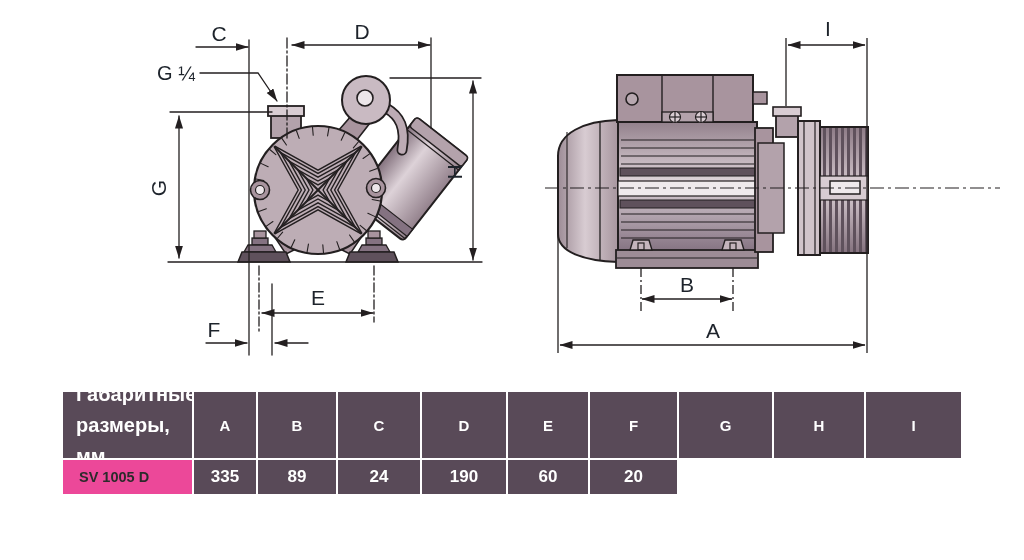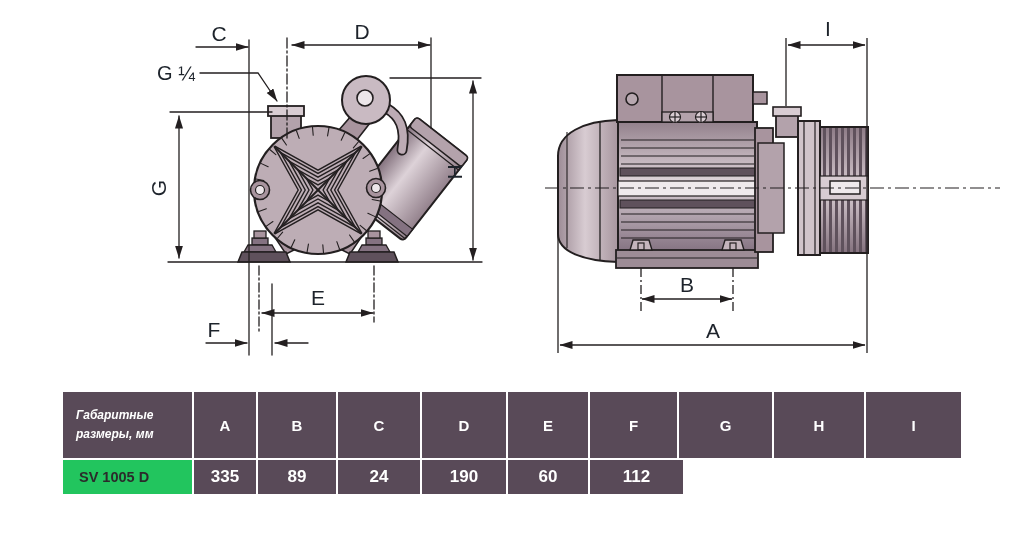--- a/index.html
+++ b/index.html
@@ -7,22 +7,22 @@
   .drawing-wrap{position:absolute;left:0;top:0;width:1024px;height:390px;}
   svg text{font-family:"Liberation Sans",sans-serif;}
 
   .dims-table{position:absolute;left:63px;top:392px;width:900px;}
   .t-row{display:flex;gap:2px;margin-bottom:2px;}
   .t-cell{box-sizing:border-box;display:flex;align-items:center;justify-content:center;
           background:#594a58;color:#ffffff;font-weight:bold;}
   .t-head{height:66px;font-size:15px;}
   .t-val{height:34px;font-size:17px;}
   .t-first{width:129px;justify-content:flex-start;padding-left:13px;}
-  .t-head.t-first{flex-direction:column;align-items:flex-start;justify-content:center;font-size:12px;line-height:1.55;font-style:italic;}
-  .t-model{background:#22c55e;color:#2b2b2b;font-size:14.5px;padding-left:16px;}
+  .t-head.t-first{flex-direction:column;align-items:flex-start;justify-content:center;font-size:20px;line-height:1.55;}
+  .t-model{background:#ec4899;color:#2b2b2b;font-size:14.5px;padding-left:16px;}
   .cw0{width:62px}.cw1{width:78px}.cw2{width:82px}.cw3{width:84px}.cw4{width:80px}
   .cw5{width:87px}.cw6{width:93px}.cw7{width:90px}.cw8{width:95px}
 </style>
 </head>
 <body>
 
 <div class="drawing-wrap">
 <svg width="1024" height="390" viewBox="0 0 1024 390">
   <defs>
     <marker id="arr" orient="auto-start-reverse" markerWidth="14" markerHeight="9" refX="12.5" refY="4" markerUnits="userSpaceOnUse">
@@ -280,15 +280,15 @@
     <div class="t-cell t-head cw7">H</div>
     <div class="t-cell t-head cw8">I</div>
   </div>
   <div class="t-row">
     <div class="t-cell t-val t-first t-model">SV 1005 D</div>
     <div class="t-cell t-val cw0">335</div>
     <div class="t-cell t-val cw1">89</div>
     <div class="t-cell t-val cw2">24</div>
     <div class="t-cell t-val cw3">190</div>
     <div class="t-cell t-val cw4">60</div>
-    <div class="t-cell t-val cw6">112</div>
+    <div class="t-cell t-val cw5">20</div>
   </div>
 </div>
 
 </body></html>

